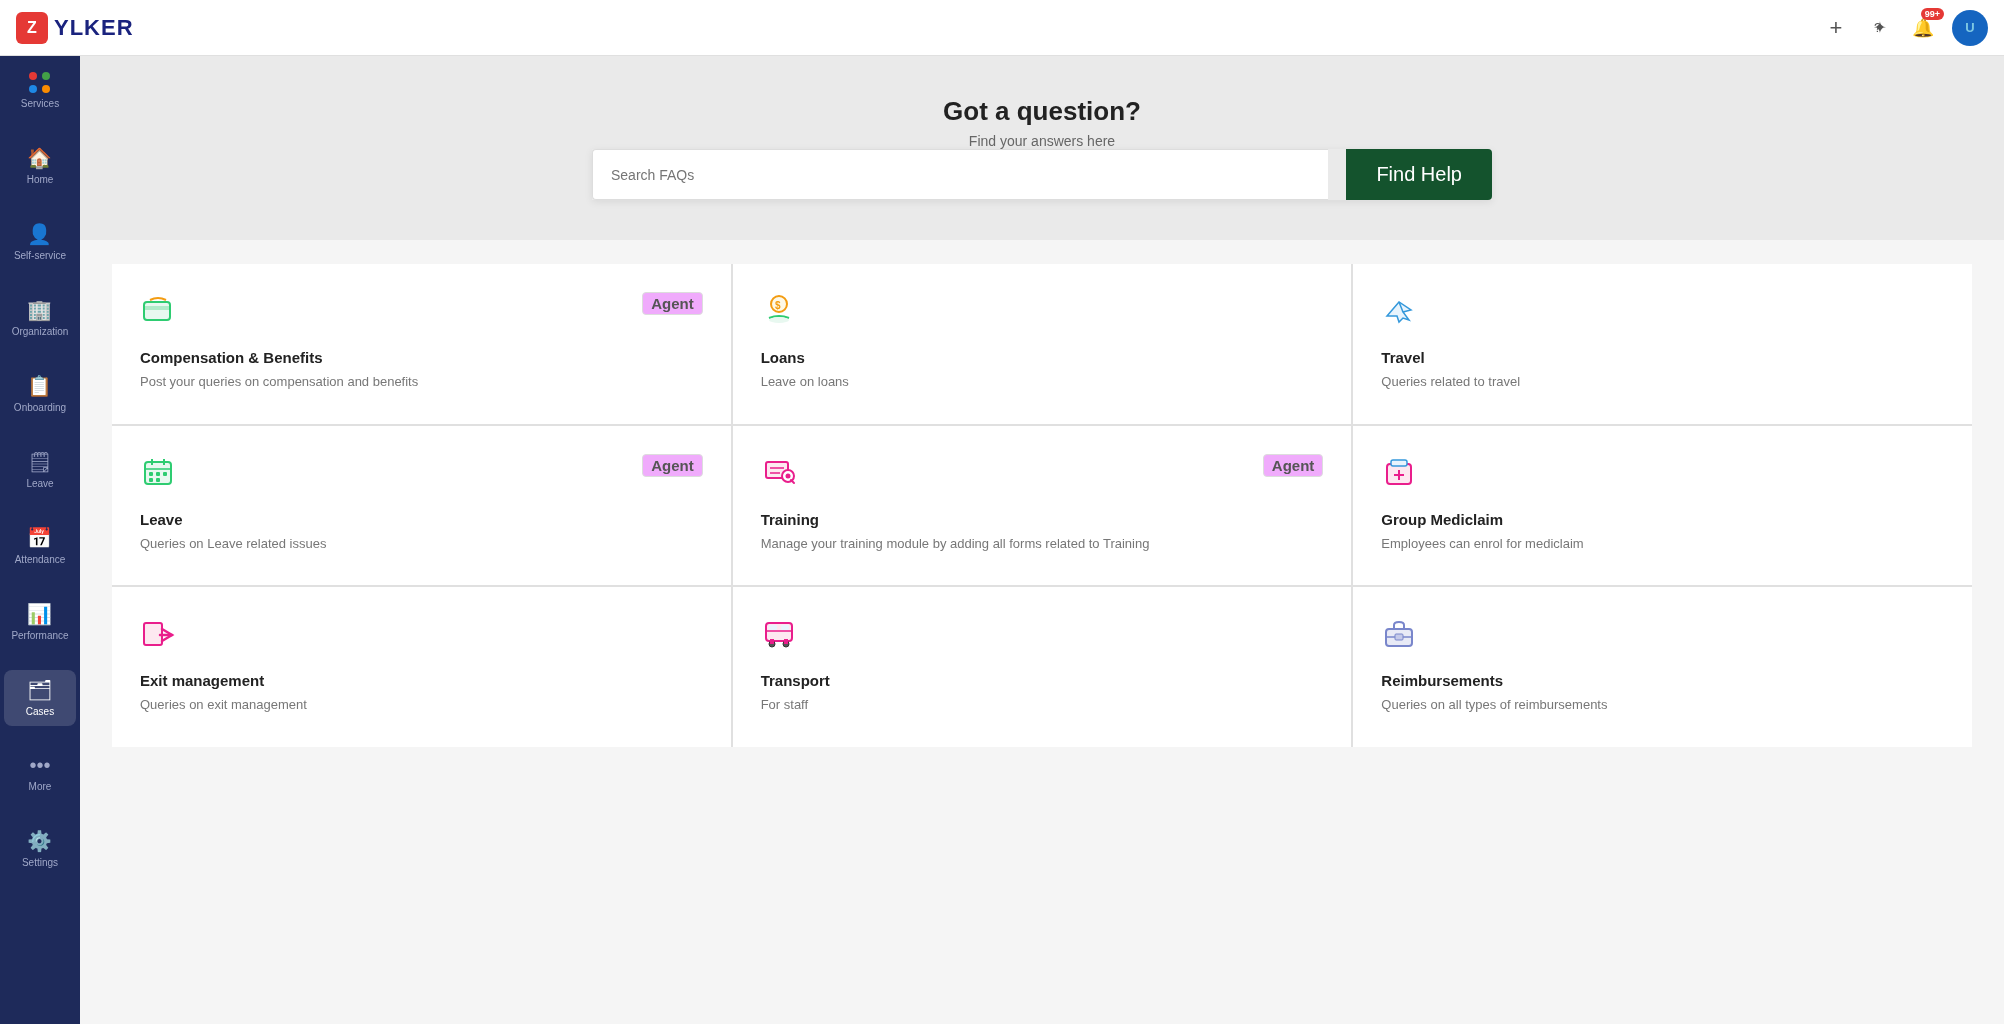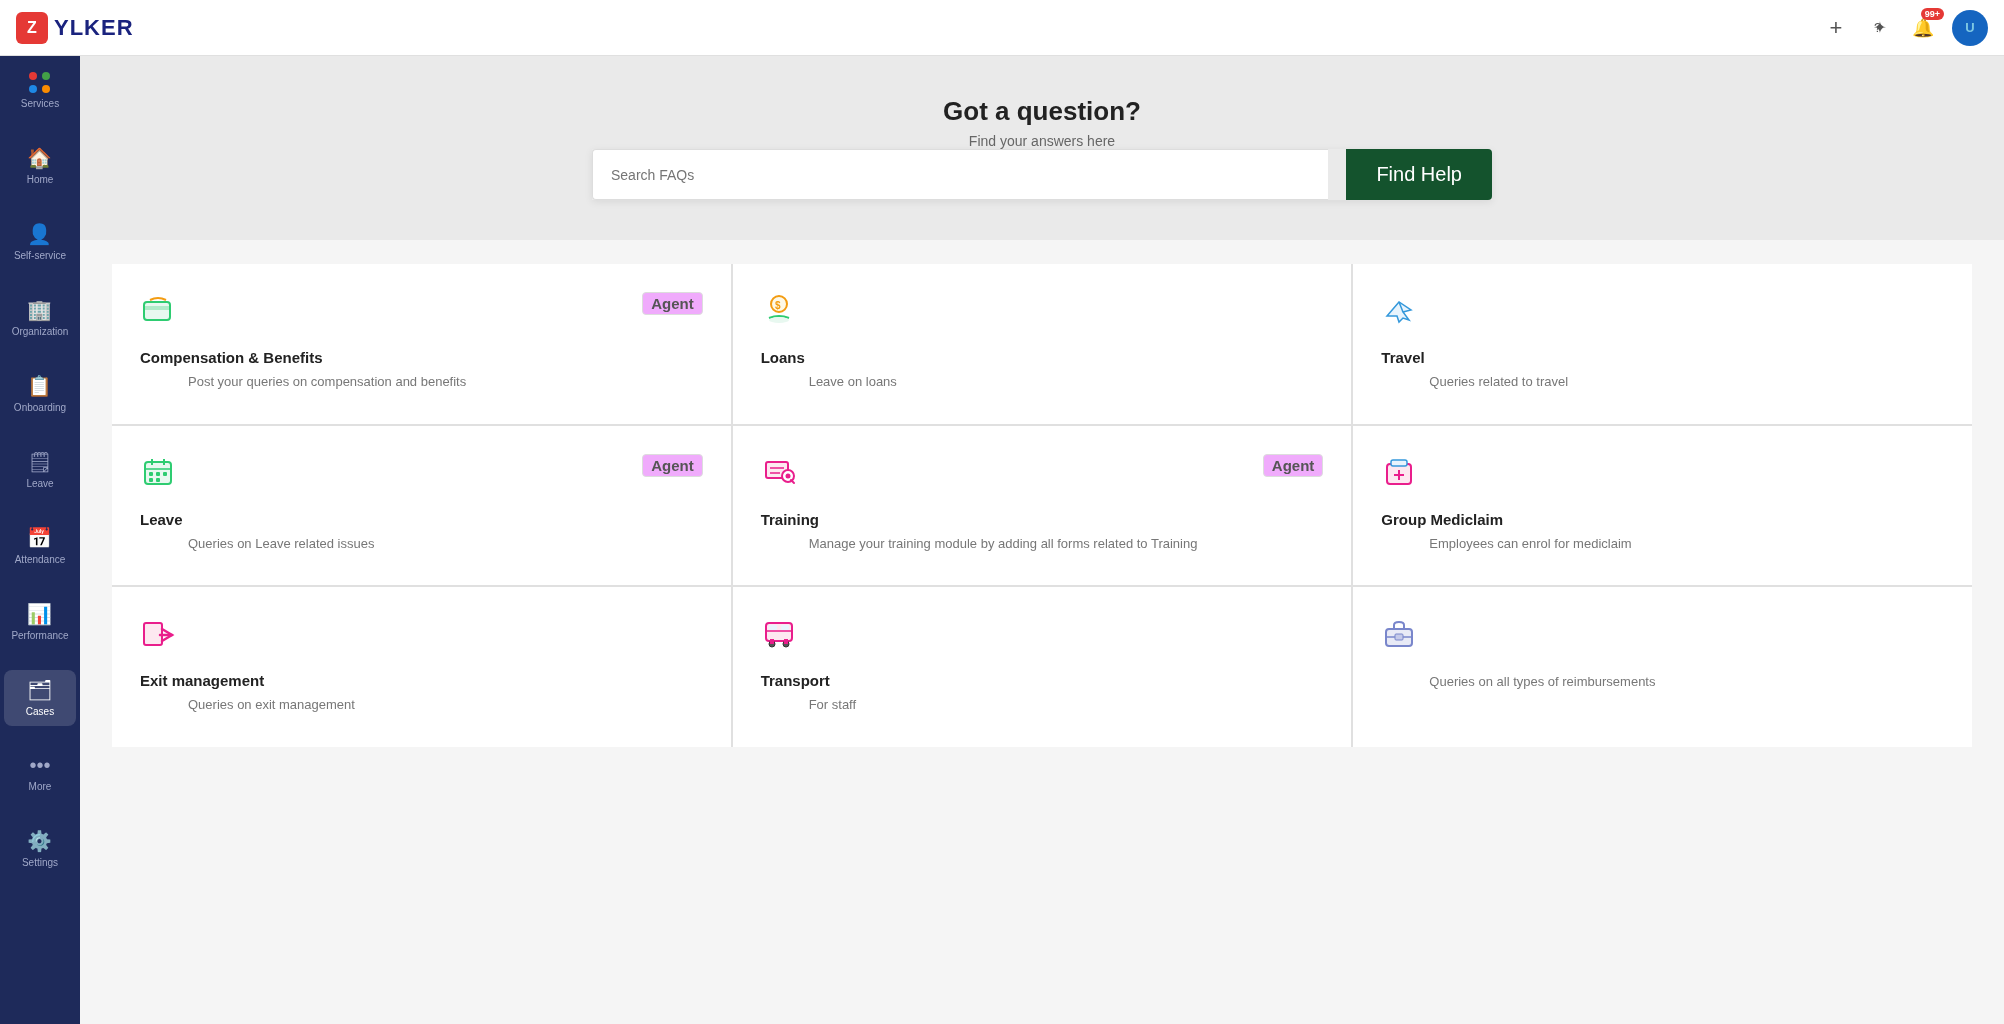--- a/index.html
+++ b/index.html
@@ -87,21 +87,21 @@
       background: #fff; padding: 28px 28px 32px;
       position: relative; cursor: pointer;
     }
     .card-header { display: flex; align-items: flex-start; justify-content: space-between; margin-bottom: 14px; }
     .card-icon { font-size: 28px; }
     .agent-badge {
       background: #f0abfc; color: #555; font-size: 15px; font-weight: 600;
       padding: 2px 8px; border-radius: 4px; border: 1px solid #ddd;
     }
     .card-title { font-size: 15px; font-weight: 700; color: #222; margin-bottom: 6px; }
-    .card-desc { font-size: 13px; color: #777; line-height: 1.5; margin-left: 48px; }
+    .card-desc { font-size: 13px; color: #777; line-height: 1.5; }
 
     
     .services-dots {
       display: grid; grid-template-columns: 1fr 1fr; gap: 3px; width: 22px; height: 22px;
     }
     .services-dots span {
       width: 8px; height: 8px; border-radius: 50%;
     }
   </style>
 </head>
@@ -343,18 +343,19 @@
         <div class="card-header">
           <span class="card-icon">
             <svg width="36" height="36" viewBox="0 0 36 36" fill="none">
               <rect x="5" y="14" width="26" height="17" rx="3" fill="#e8eaf6" stroke="#7986cb" stroke-width="2"></rect>
               <path d="M13 14 L13 10 Q13 7 18 7 Q23 7 23 10 L23 14" stroke="#7986cb" stroke-width="2" fill="none"></path>
               <line x1="5" y1="22" x2="31" y2="22" stroke="#7986cb" stroke-width="1.5"></line>
               <rect x="14" y="19" width="8" height="6" rx="1" fill="#c5cae9" stroke="#7986cb" stroke-width="1"></rect>
             </svg>
           </span>
         </div>
+        <div class="card-title">Reimbursements</div>
         <div class="card-desc">Queries on all types of reimbursements</div>
       </div>
 
     </div>
   </div>
 </div>
 
 </body></html>

